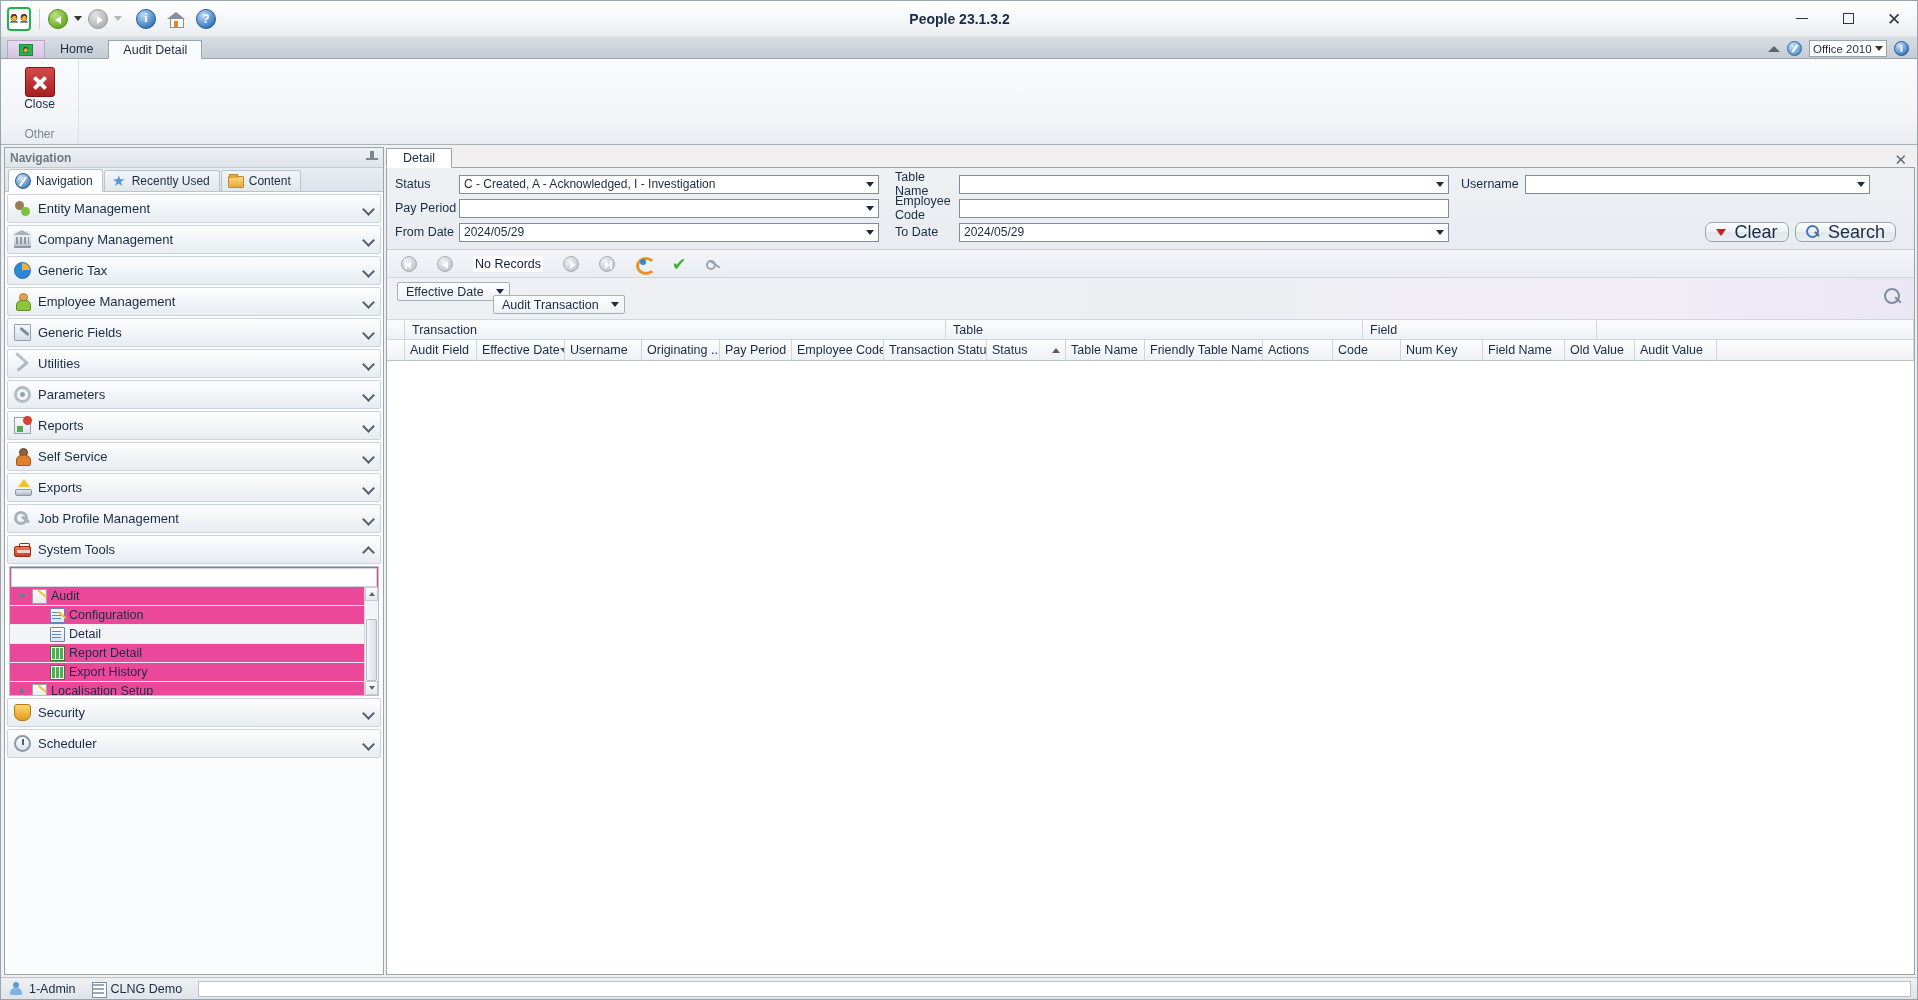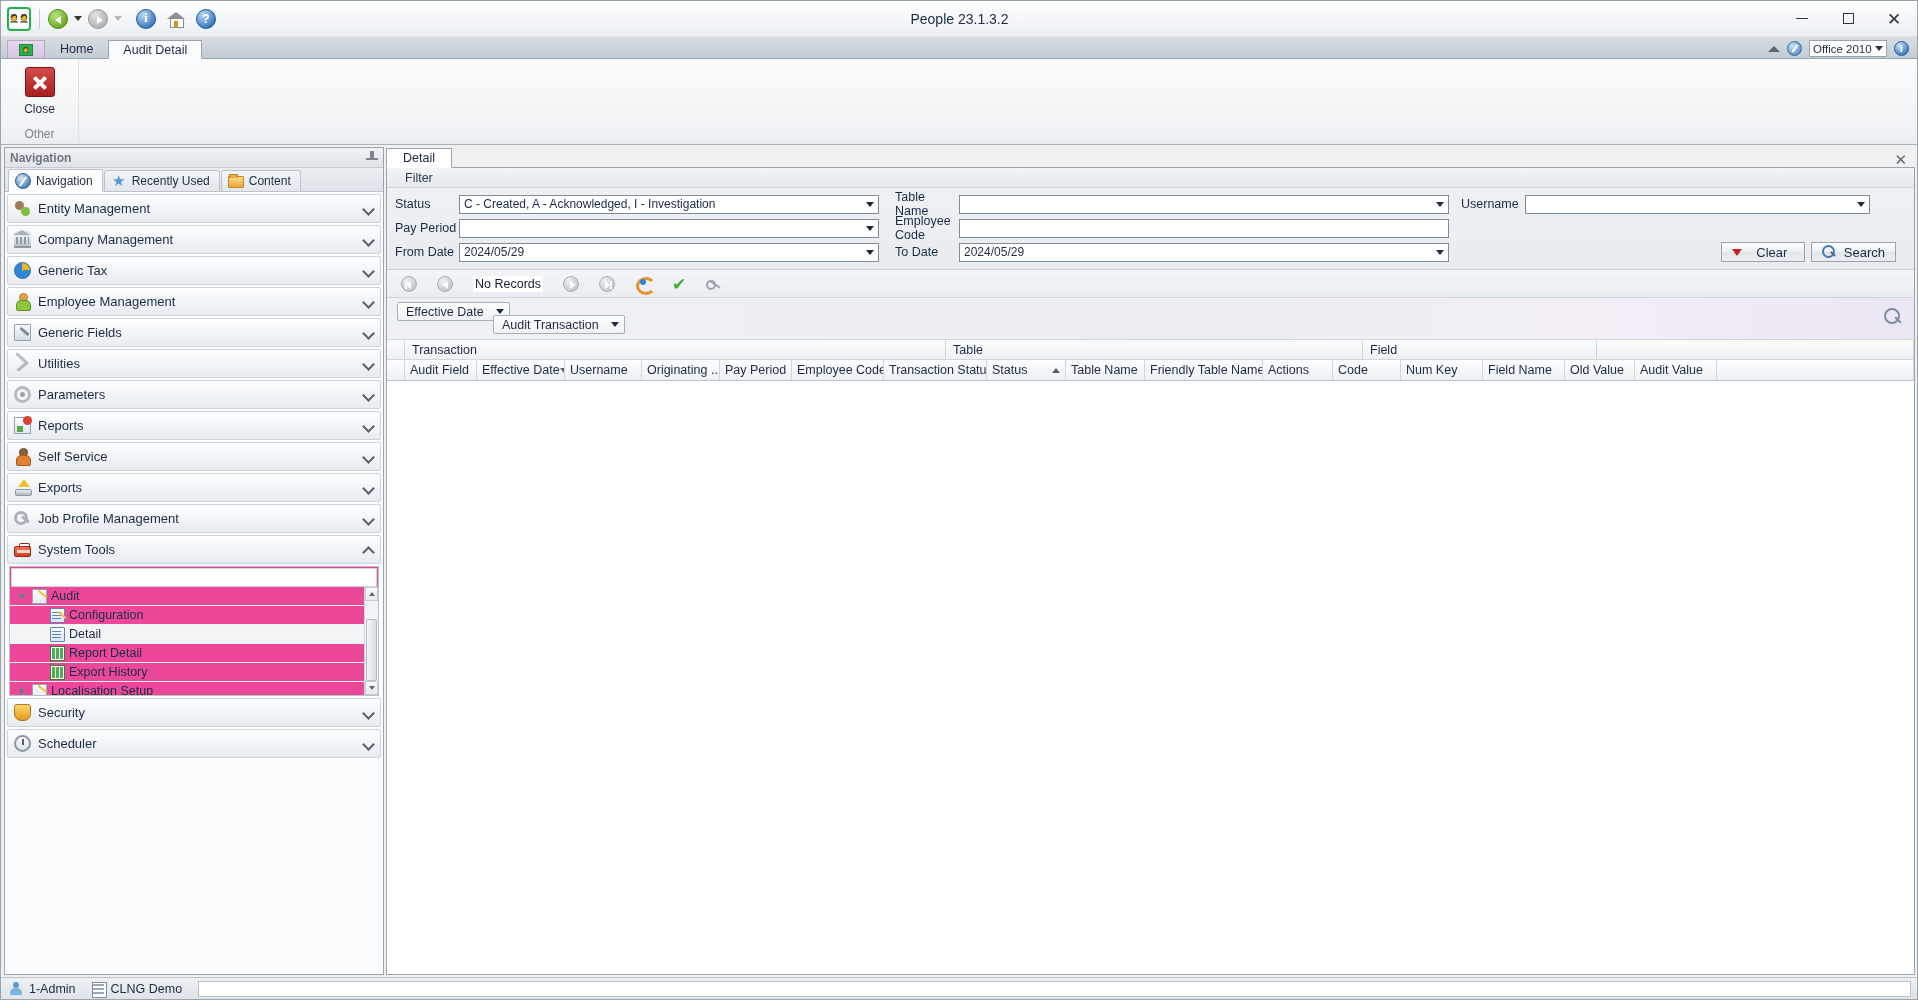--- a/index.html
+++ b/index.html
@@ -95,21 +95,21 @@
     content: ""; position: absolute; left: 4px; top: 10px;
     width: 12px; height: 8px; background: #fdfdfd;
     border: 1px solid #8a9096; border-top: none;
   }
   .chome i {
     position: absolute; left: 8px; top: 12px; width: 4px; height: 6px;
     background: #e08a2c; z-index: 2;
   }
   .tb-title {
     position: absolute; left: 1px; right: 0; text-align: center;
-    font-size: 14px; color: #1b2b44; font-weight: normal;
+    font-size: 14px; color: #1b2b44; font-weight: bold;
     pointer-events: none;
   }
   .tb-right { margin-left: auto; display: flex; height: 100%; }
   .wbtn {
     width: 46px; height: 100%;
     display: flex; align-items: center; justify-content: center;
     color: #31363b; font-size: 15px;
   }
   .glyph-min { width: 12px; height: 1px; background: #31363b; }
   .glyph-max { width: 11px; height: 11px; border: 1px solid #31363b; }
@@ -205,21 +205,21 @@
     background: linear-gradient(to bottom, #d44b4b, #a81f1f);
     border: 1px solid #7e1313; border-radius: 3px;
     position: relative;
   }
   .icon-close-x:before, .icon-close-x:after {
     content: ""; position: absolute; left: 6px; top: 13px;
     width: 16px; height: 4px; background: #fff; border-radius: 1px;
   }
   .icon-close-x:before { transform: rotate(45deg); }
   .icon-close-x:after  { transform: rotate(-45deg); }
-  .bigbtn .lbl { font-size: 12px; margin-top: 5px; color:#1b2b44; }
+  .bigbtn .lbl { font-size: 12px; color:#1b2b44; }
   .rgroup .gname {
     margin-top: auto; font-size: 12px; color: #7e868e; padding-bottom: 3px;
   }
 
   
   .work { flex: 1 1 auto; display: flex; min-height: 0; background:#f0f0f0; padding: 2px 0 0 1px;}
 
   
   .navpane {
     width: 380px; flex: 0 0 380px;
@@ -440,23 +440,23 @@
     display:flex;align-items:center; padding:0 2px 0 4px;
     font-size:12px; color:#1b2b44; position:relative;
   }
   .fctl .dd {
     margin-left:auto; width:12px; display:flex;align-items:center;justify-content:center;
   }
   .dd-tri { width:0;height:0;border-left:4px solid transparent;border-right:4px solid transparent;border-top:5px solid #1b2b44;}
   .btn {
     height:20px; min-width:84px; padding: 0 10px;
     background: linear-gradient(to bottom,#fbfcfd 0%,#eef1f4 48%,#e2e7ec 52%,#eaeef2 100%);
-    border:1px solid #9aa4ad; border-radius:0;
+    border:1px solid #9aa4ad; border-radius:7px;
     display:flex;align-items:center; gap:8px;
-    font-size:13px; color:#1b2b44;
+    font-size:18px; color:#1b2b44;
   }
   .btn .t { flex:1 1 auto; text-align:center; }
   .arrow-red { width:0;height:0;border-left:5px solid transparent;border-right:5px solid transparent;border-top:7px solid #cc1f1f; position:relative;}
   .arrow-red:before{content:"";position:absolute;left:-2px;top:-7px;width:4px;height:5px;background:#cc1f1f;}
   .mag {
     width:14px;height:14px;position:relative;
   }
   .mag:before{content:"";position:absolute;left:0;top:0;width:9px;height:9px;border:2px solid #3f7ab5;border-radius:50%;}
   .mag:after{content:"";position:absolute;left:8px;top:8px;width:6px;height:2px;background:#5c6670;transform:rotate(45deg);}
 
@@ -760,21 +760,20 @@
 
     <div class="content">
 
       <div class="doc-tabstrip">
         <div class="dtab">Detail</div>
         <div class="dtab-close">✕</div>
       </div>
 
       <div class="panel">
 
-        <div class="filter-hdr">Filter</div>
         <div class="filter-body">
 
           <div class="frow">
             <span class="flabel" style="width:64px">Status</span>
             <span class="fctl" style="width:420px">
               <span>C - Created, A - Acknowledged, I - Investigation</span>
               <span class="dd">
                   <span class="dd-tri"></span>
                 </span>
             </span>

